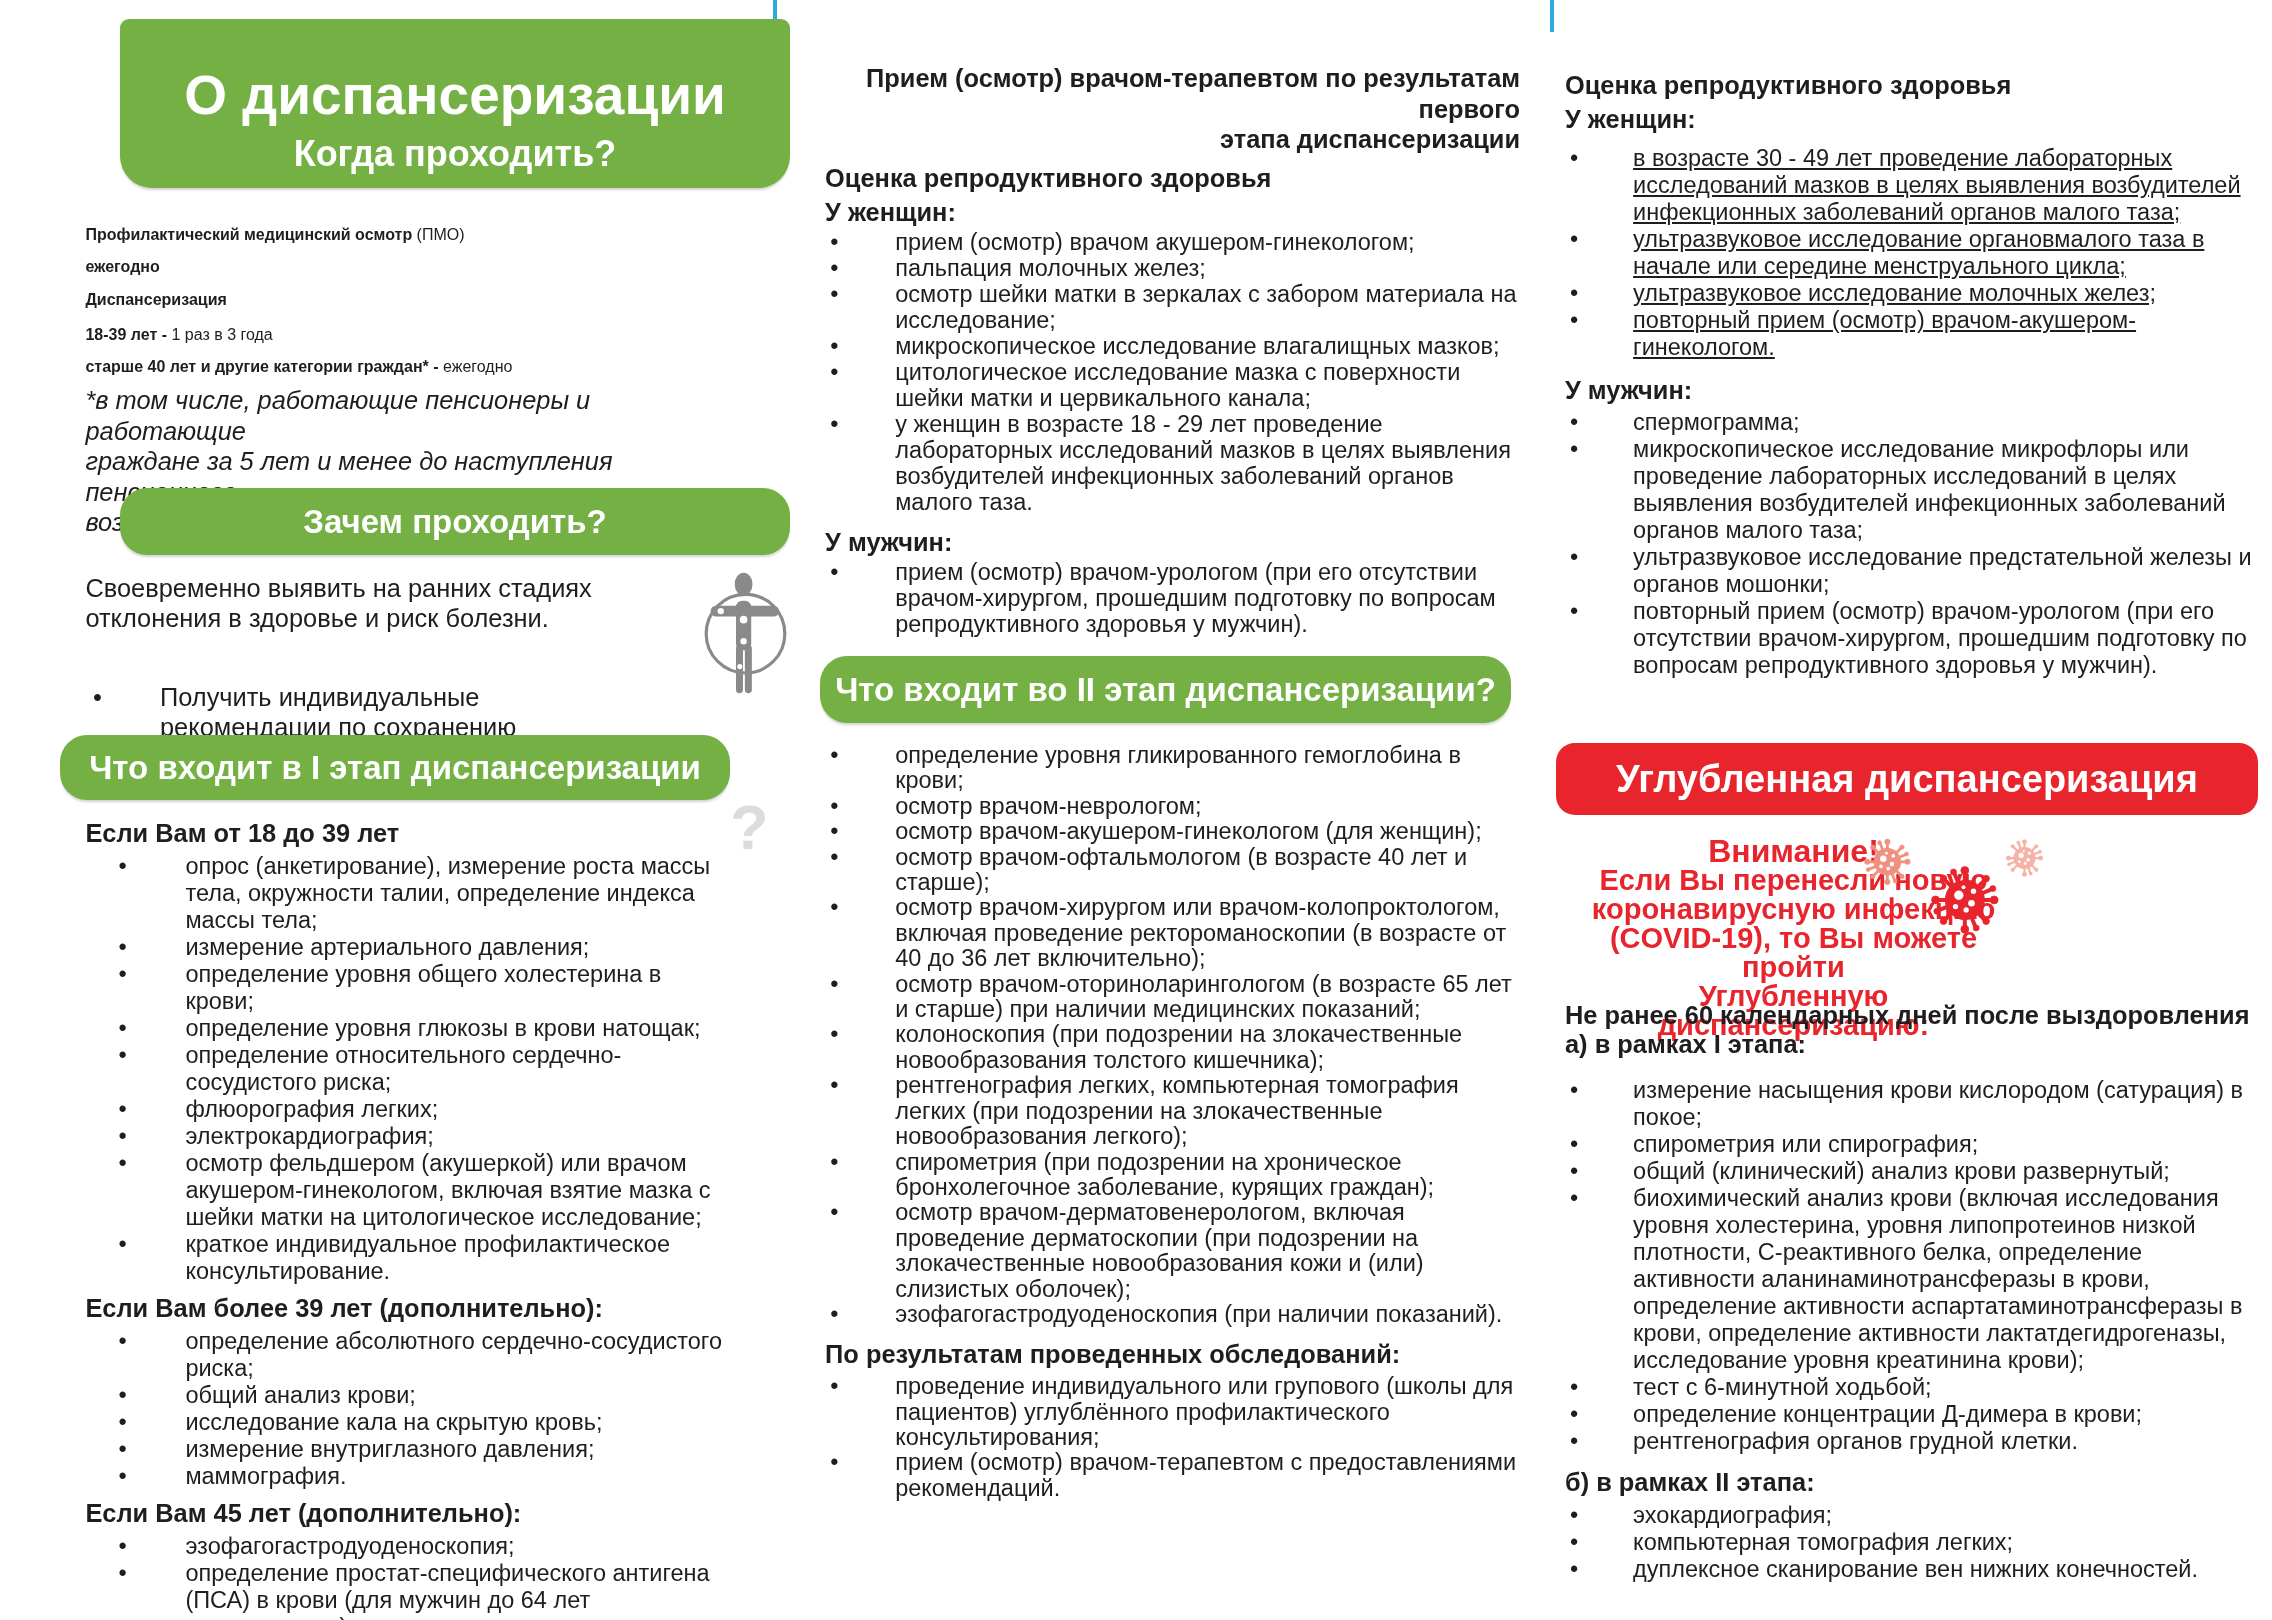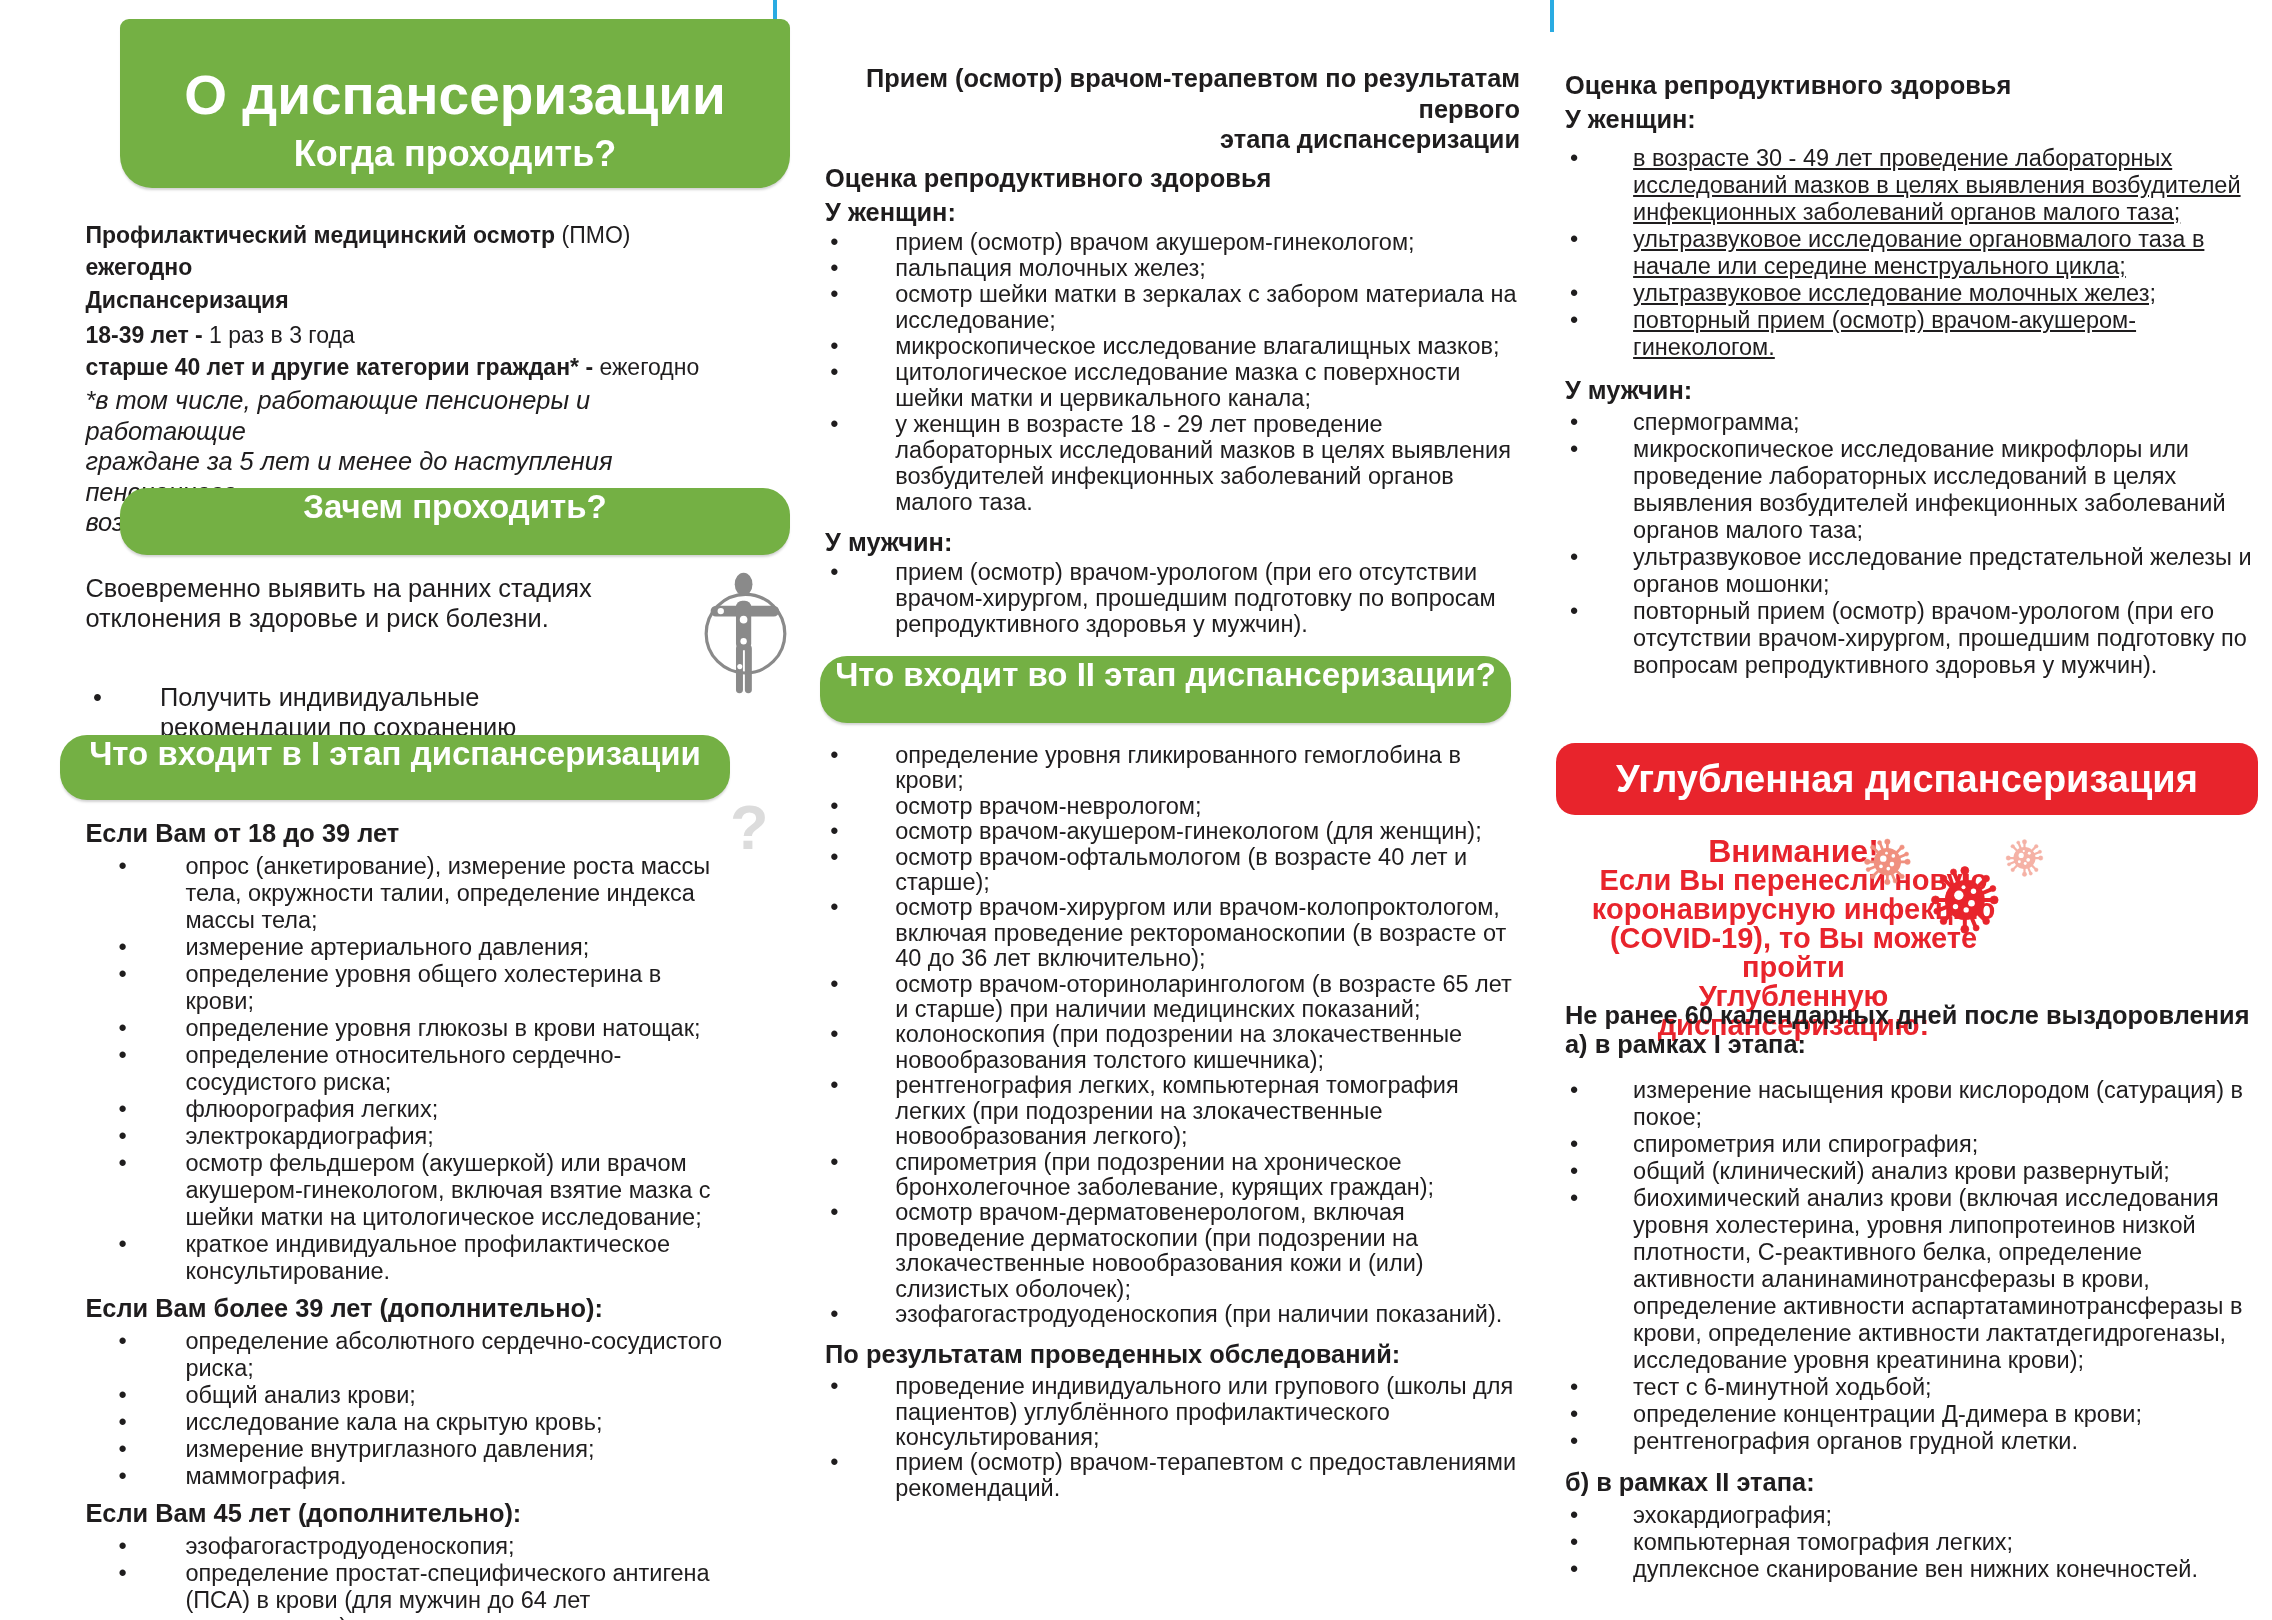--- a/index.html
+++ b/index.html
@@ -7,21 +7,21 @@
         font-family:"Liberation Sans","DejaVu Sans",sans-serif;color:#1f1d1e;}
   .abs{position:absolute;}
   
   .fold{position:absolute;top:0;width:4.4px;height:32px;background:#2aabe2;}
   
   .gbox{position:absolute;background:#74b044;color:#fff;text-align:center;
         box-shadow:0 3.2px 2.5px -1.3px rgba(0,0,0,.18);}
   .hdr-box{left:60px;top:19px;width:670px;height:169px;border-radius:9px 9px 32px 32px;}
   .hdr-title{margin-top:47px;font-size:55px;font-weight:bold;line-height:58px;}
   .hdr-sub{margin-top:9px;font-size:36px;font-weight:bold;}
-  .bar{display:flex;align-items:flex-start;justify-content:center;
+  .bar{display:flex;align-items:center;justify-content:center;
        font-size:33px;font-weight:bold;border-radius:27px;}
   .bar1{left:60px;top:488px;width:670px;height:67px;}
   .bar2{left:60px;top:735px;width:670px;height:65px;}
   .bar3{left:820px;top:656px;width:691px;height:67px;}
   
   .rbox{position:absolute;left:1556px;top:743px;width:702px;height:72px;background:#e8242c;
         border-radius:19px;color:#fff;display:flex;align-items:center;justify-content:center;
         font-size:38px;font-weight:bold;}
   
   .bt{font-size:23.5px;line-height:27px;}
@@ -40,21 +40,21 @@
   .col-m .pad{padding-left:5.1px;}
   .col-m ul.bullets{padding-left:5.1px;}
   .col-m ul.bullets li{padding-left:65px;}
   .col-m .bt{line-height:26px;}
   .col-m .s2 .bt, .col-m ul.s2li{line-height:25.4px;}
   .col-m ul.s2li li{line-height:25.4px;}
   
   .col-r{position:absolute;left:1565px;top:0;width:705px;height:1620px;}
   .col-r ul.bullets{padding-left:5.1px;}
   .col-r ul.bullets li{padding-left:63px;}
-  .when-line{font-size:23px;line-height:32px;}
+  .when-line{font-size:16px;line-height:32px;}
   .note-it{font-size:25.4px;line-height:30.5px;font-style:italic;}
   .why-text{font-size:25.4px;line-height:30px;}
   .why-ul li{font-size:25.4px;line-height:30px;margin-top:44px;}
   .attn{color:#e8242c;font-weight:bold;font-size:29px;line-height:29px;}
   .attn .t{font-size:32px;}
   .blk-note{font-size:25.4px;font-weight:bold;}
   .wm{position:absolute;left:730px;top:791px;font-size:63px;font-weight:bold;color:#dcdcdc;}
   .mb8{margin-bottom:5.1px;} .mt14{margin-top:9px;}
   .mt20{margin-top:12.7px;} .mt24{margin-top:15.2px;}
 </style>

